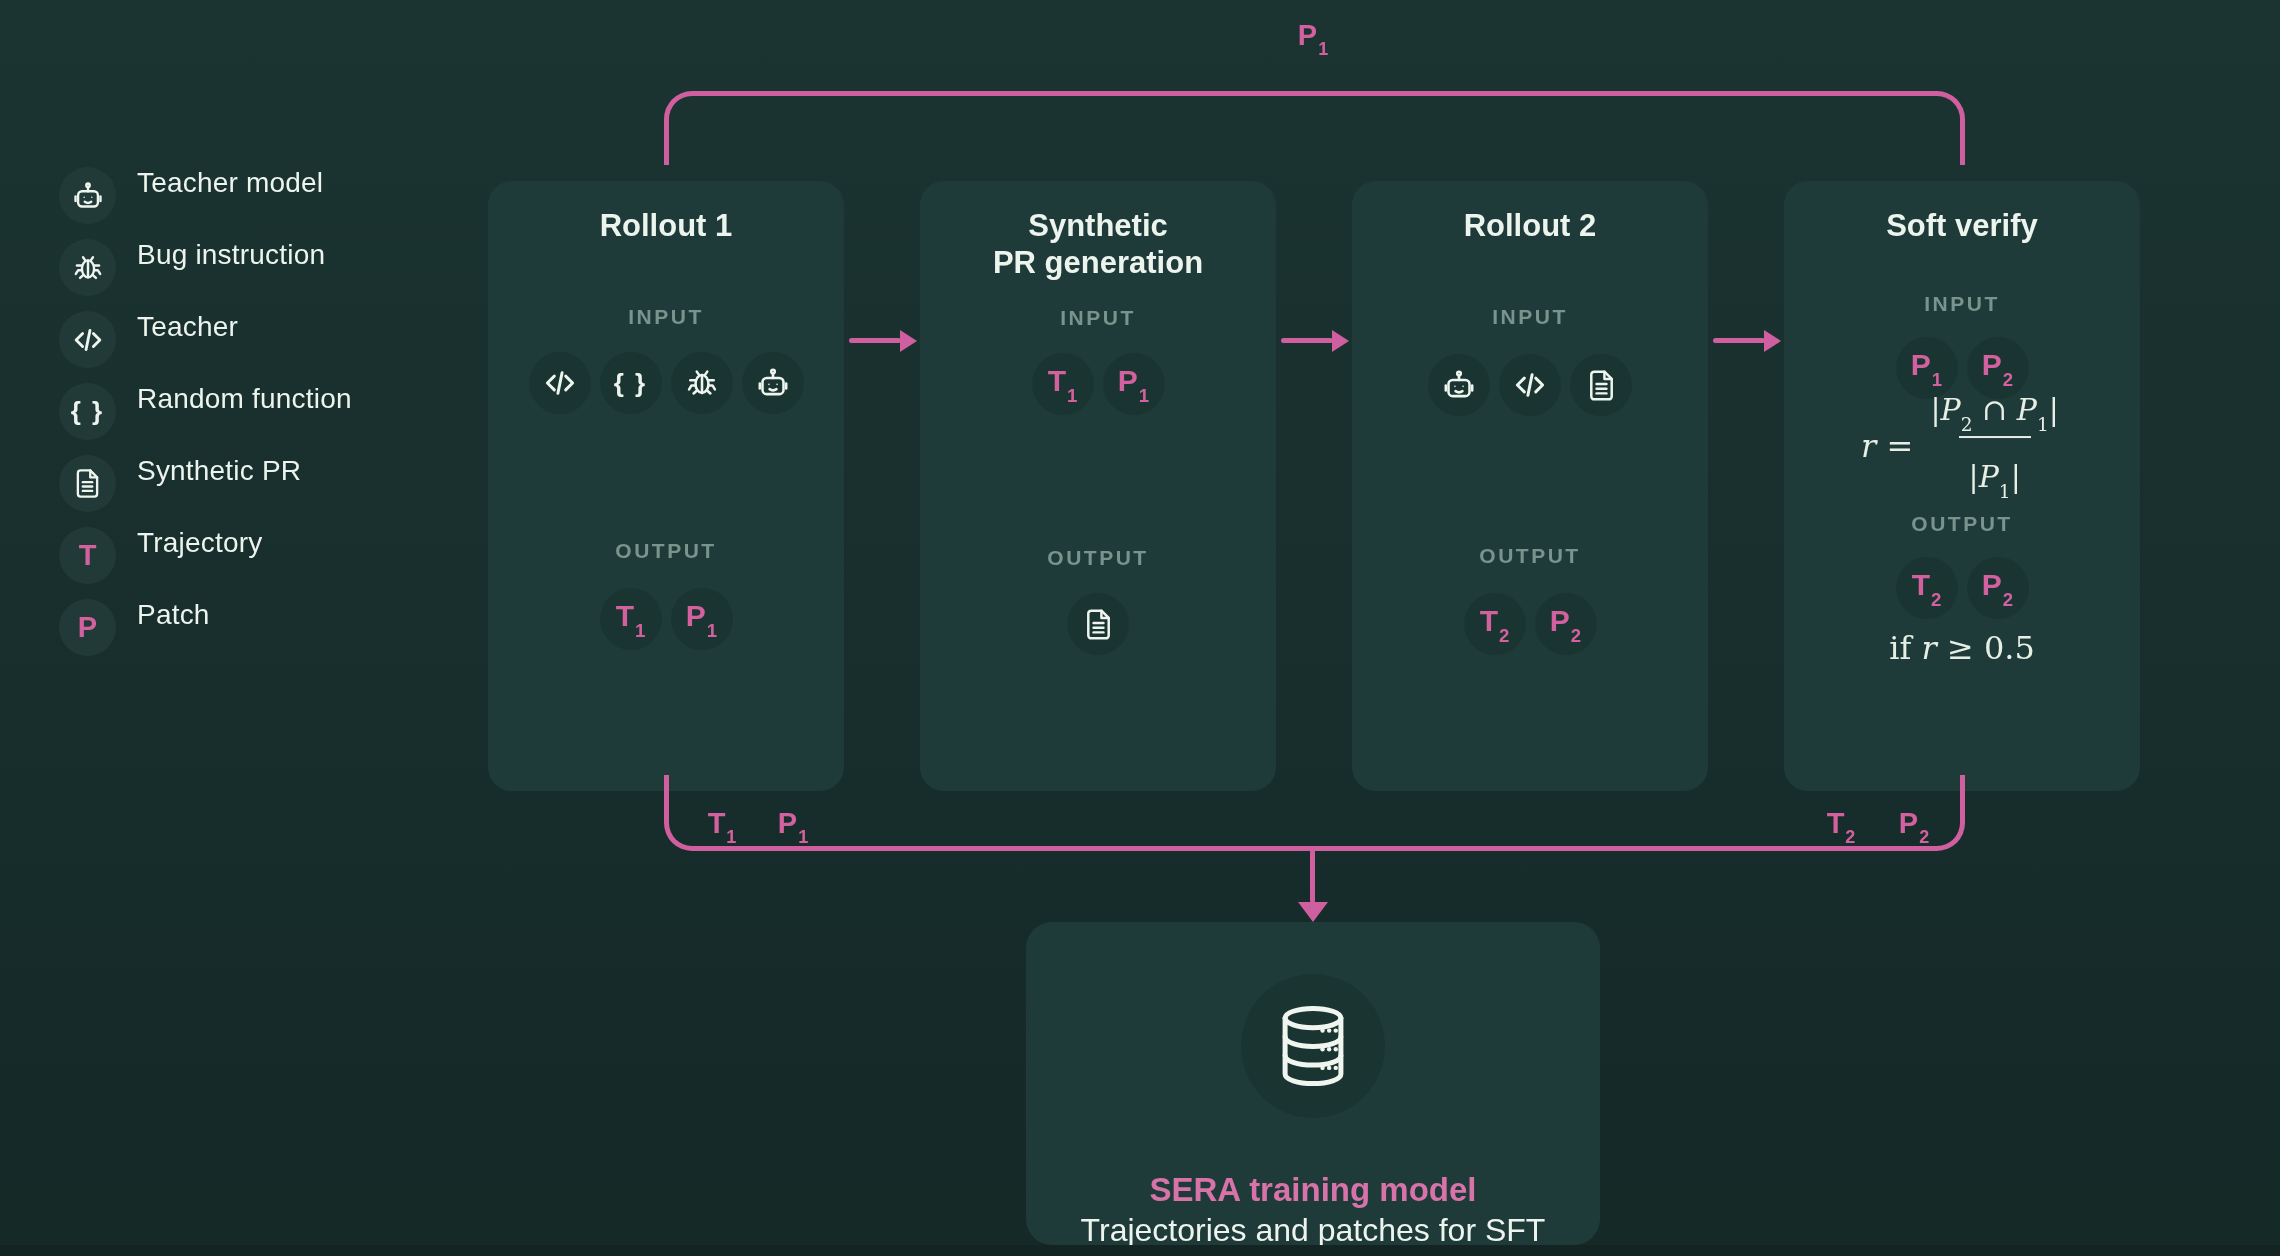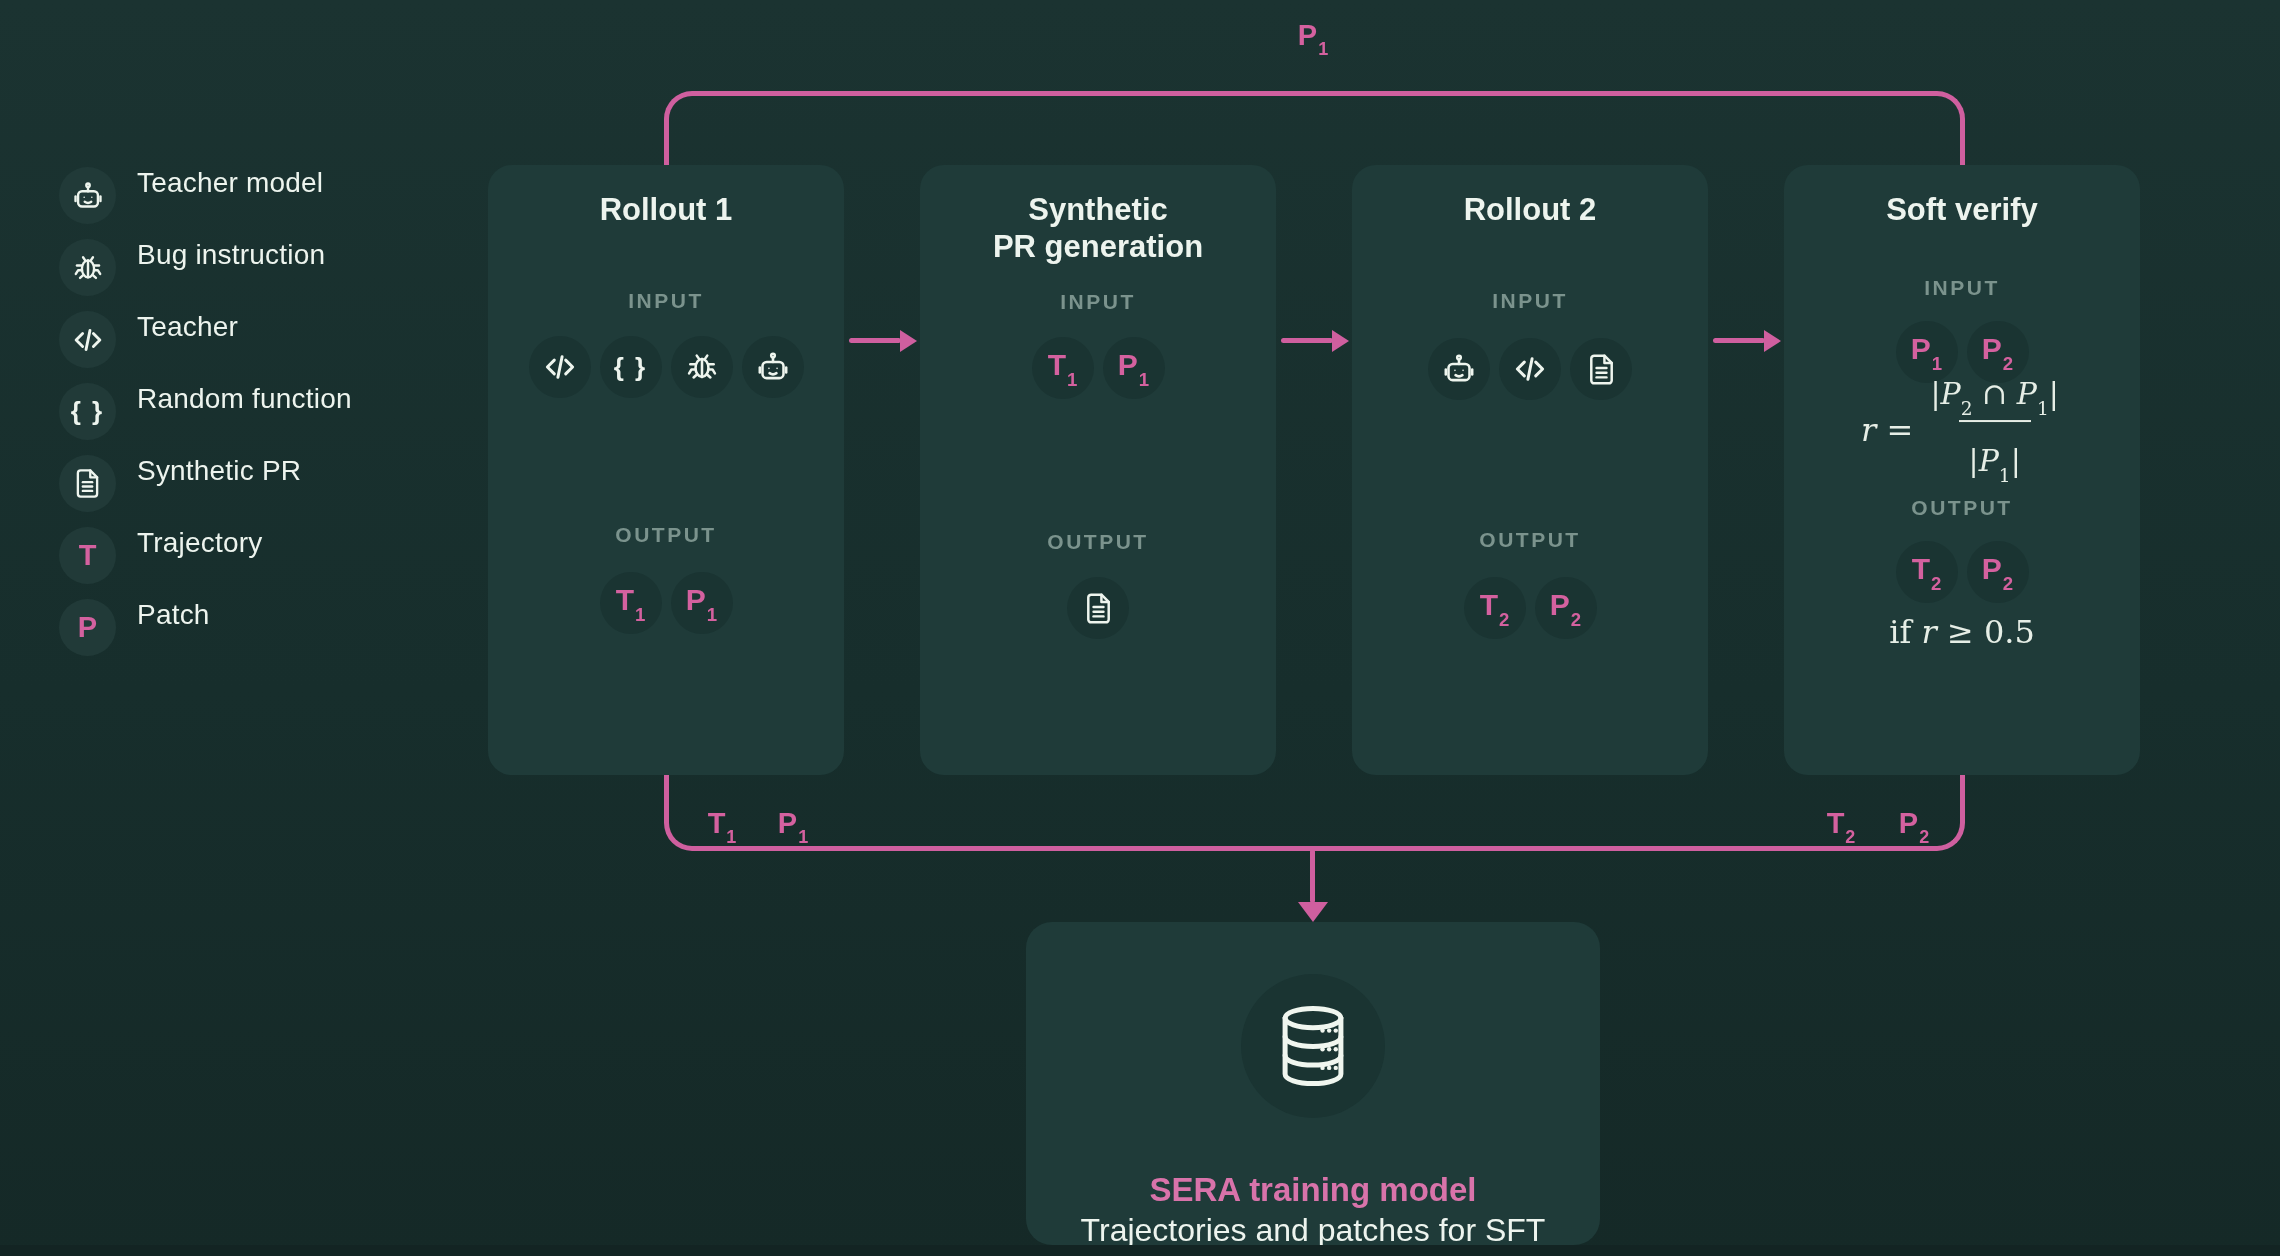--- a/index.html
+++ b/index.html
@@ -34,21 +34,21 @@
   }
   .legend-label{margin-left:21px;font-size:28px;font-weight:500;letter-spacing:.2px;color:var(--cream)}
   .badge{font-size:29px;font-weight:600;color:var(--pink-text)}
   .glyph-braces{font-size:26px;font-weight:700;color:var(--cream);letter-spacing:2px}
 
   svg.ic{display:block}
   svg.ic *{vector-effect:non-scaling-stroke}
 
   
   .card{
-    position:absolute;top:165px;width:356px;height:610px;border-radius:24px;
+    position:absolute;top:181px;width:356px;height:610px;border-radius:24px;
     background:var(--card);
   }
   .card-title{
     position:absolute;top:26px;left:0;right:0;text-align:center;
     font-size:31px;line-height:37px;font-weight:600;color:var(--cream);
   }
   .io-label{
     position:absolute;left:0;right:0;text-align:center;transform:translateY(-50%);
     font-size:21px;font-weight:600;letter-spacing:2.5px;color:var(--muted);
   }

